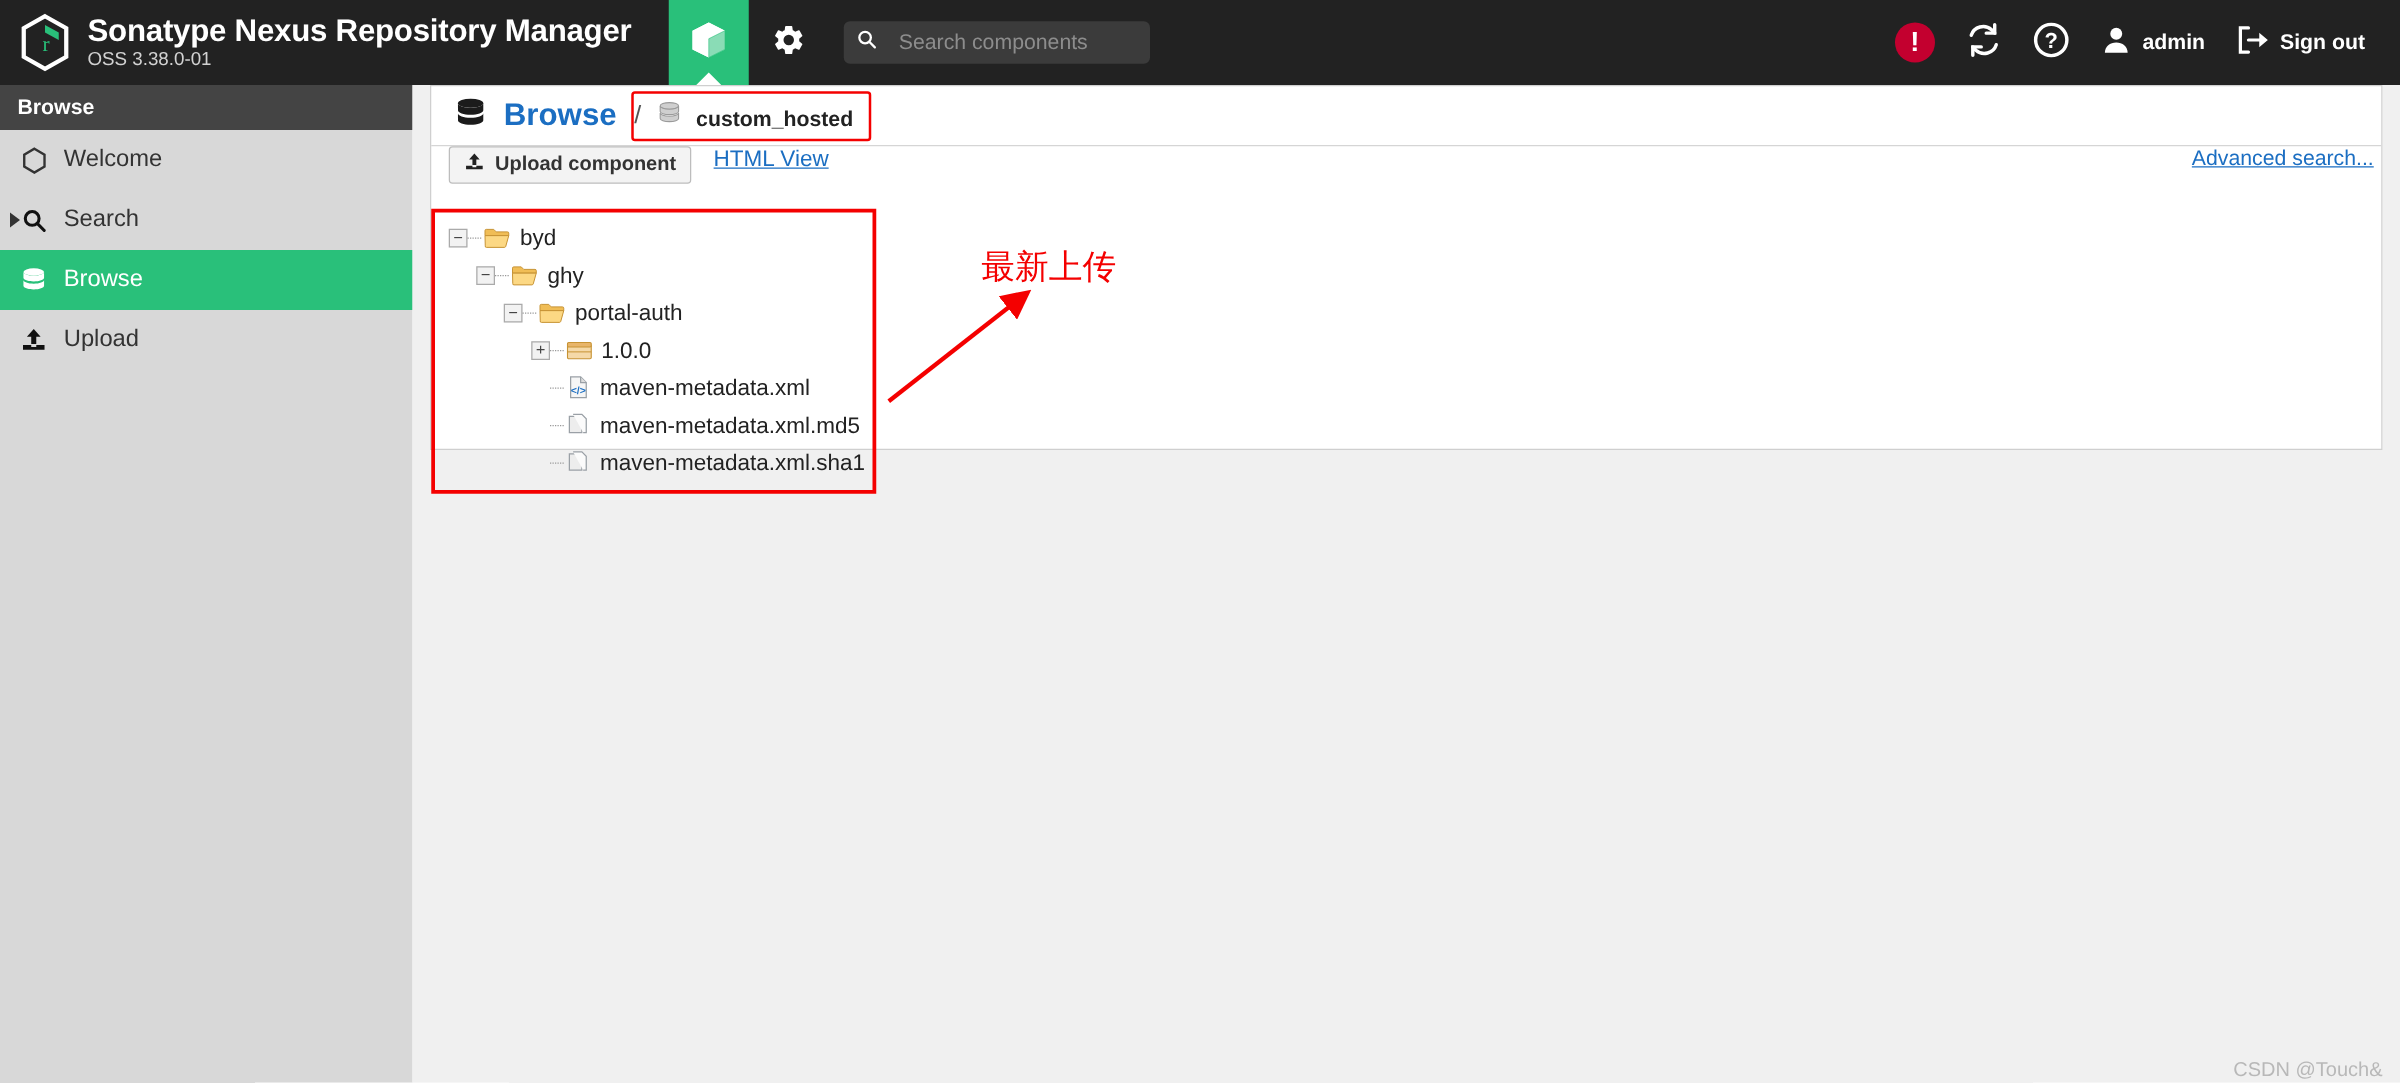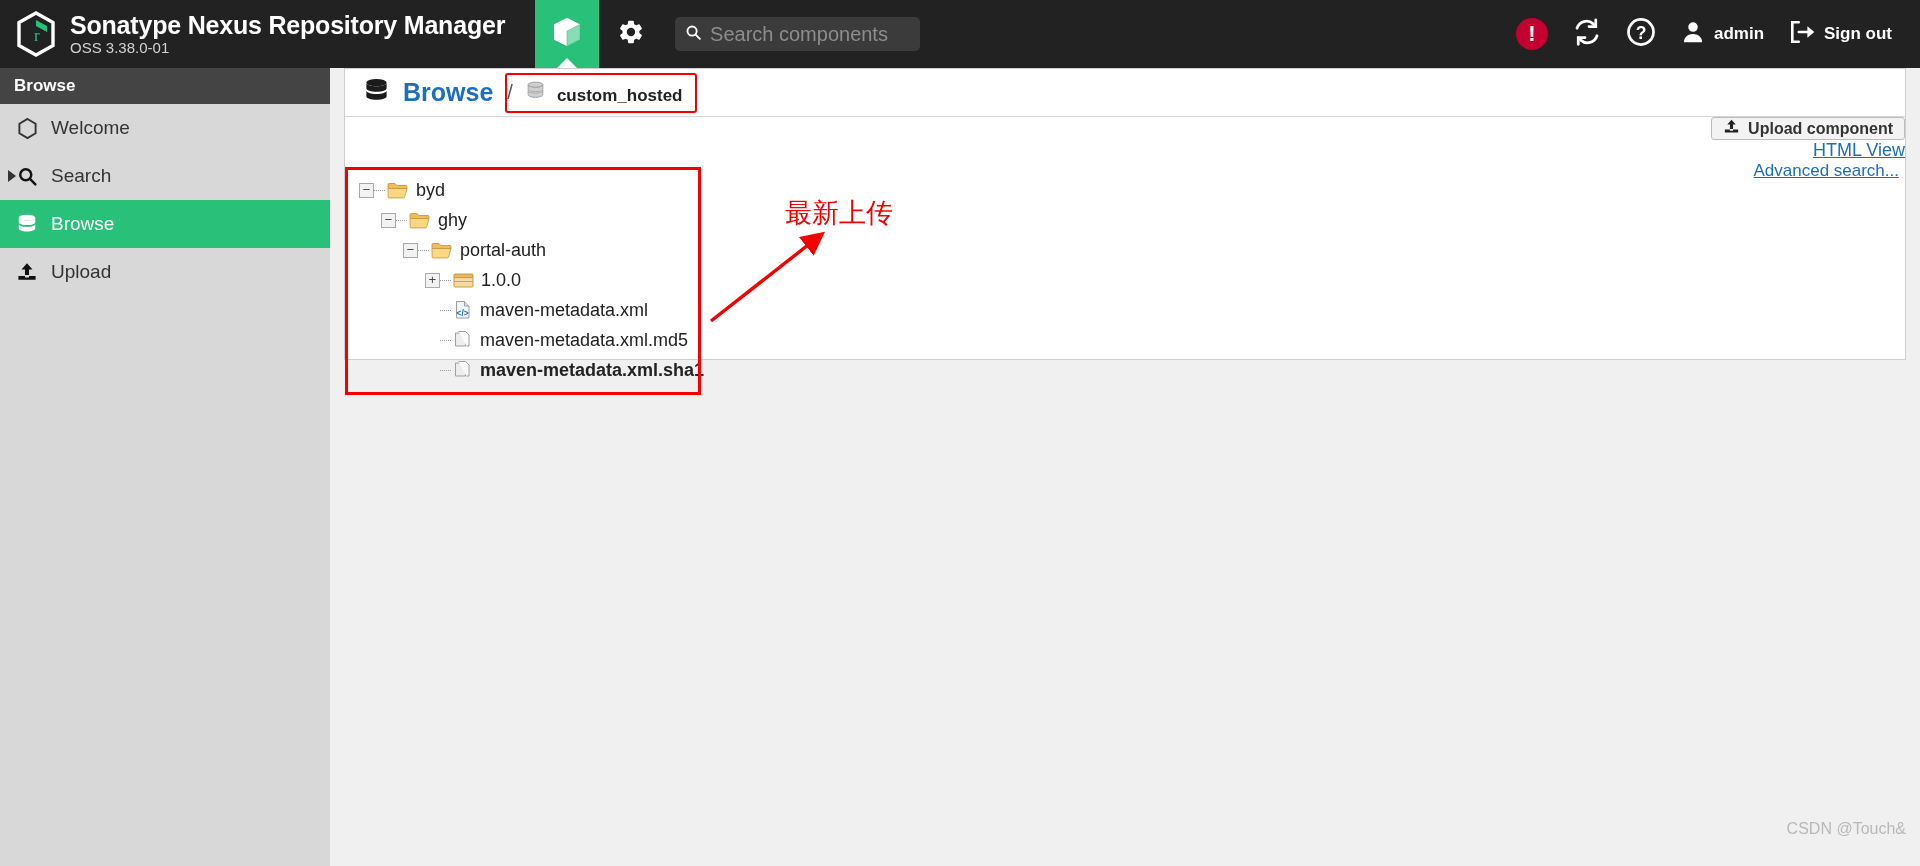--- a/index.html
+++ b/index.html
@@ -43,23 +43,23 @@
     display: flex; align-items: center; justify-content: center;
   }
 
   .search-wrap {
     margin-left: 12px; width: 245px; height: 34px;
     background: #3b3b3b; border-radius: 5px;
     display: flex; align-items: center; padding: 0 10px;
   }
   .search-wrap input {
     background: transparent; border: none; outline: none;
-    color: #d8d8d8; font-size: 20px;
+    color: #d8d8d8; font-size: 17px;
     font-family: "Liberation Sans", sans-serif;
-    margin-left: 2px; width: 190px; text-align: center;
+    margin-left: 17px; width: 190px;
   }
   .search-wrap input::placeholder { color: #8d8d8d; }
 
   .hdr-right {
     margin-left: auto; display: flex; align-items: center;
     padding-right: 16px; height: 68px;
   }
   .hdr-right-item {
     display: flex; align-items: center; height: 68px;
     padding: 0 12px; color: #ffffff; font-size: 17px; font-weight: bold;
@@ -126,23 +126,22 @@
   }
   .bc-repo .lbl { margin-left: 11px; }
   .bc-highlight {
     position: absolute; left: 160px; top: 4px;
     width: 192px; height: 40px;
     border: 2px solid #f40000; border-radius: 3px;
     pointer-events: none;
   }
 
   .toolbar {
-    height: 50px; display: flex; align-items: flex-end;
+    height: 50px; display: flex; align-items: flex-start;
     padding-left: 14px;
-    flex-direction: column;
   }
   .btn-upload {
     height: 30px; background: #f3f3f3;
     border: 1px solid #bdbdbd; border-radius: 3px;
     display: flex; align-items: center; padding: 0 11px;
     font-size: 16px; color: #333333; font-weight: bold;
   }
   .btn-upload .lbl { margin-left: 8px; }
   .link-html {
     margin-left: 18px; color: #1b6ec2; font-size: 18px;
@@ -182,21 +181,21 @@
   
   .annot-text {
     position: absolute; left: 440px; top: 126px;
     color: #f40000; font-size: 27px;
     font-family: "DejaVu Sans", sans-serif;
     white-space: nowrap;
   }
   .annot-arrow { position: absolute; left: 360px; top: 155px; }
 
   .watermark {
-    position: absolute; right: 14px; bottom: 28px;
+    position: absolute; right: 14px; bottom: 0;
     color: #b8b8b8; font-size: 16px;
   }
 </style>
 </head>
 <body>
 
 <div class="header">
 
   <div class="brand">
     <span class="brand-logo">
@@ -447,21 +446,21 @@
         <span class="tree-dash"></span>
         <span class="tree-ico">
           <svg width="20" height="20" viewBox="0 0 20 20">
             <path d="M2.5 3h7l3 3v10h-10z" fill="#ededed" stroke="#9aa0a6" stroke-width="1"></path>
             <path d="M5.5 1.5h7l3.5 3.5v11h-2.5" fill="#fbfbfb" stroke="#9aa0a6" stroke-width="1"></path>
           </svg>
         </span>
         <span class="tree-label">maven-metadata.xml.md5</span>
       </div>
 
-      <div class="tree-row" style="padding-left:66px;font-weight:bold;">
+      <div class="tree-row" style="padding-left:66px;">
         <span class="tree-ctrl empty"></span>
         <span class="tree-dash"></span>
         <span class="tree-ico">
           <svg width="20" height="20" viewBox="0 0 20 20">
             <path d="M2.5 3h7l3 3v10h-10z" fill="#ededed" stroke="#9aa0a6" stroke-width="1"></path>
             <path d="M5.5 1.5h7l3.5 3.5v11h-2.5" fill="#fbfbfb" stroke="#9aa0a6" stroke-width="1"></path>
           </svg>
         </span>
         <span class="tree-label">maven-metadata.xml.sha1</span>
       </div>

